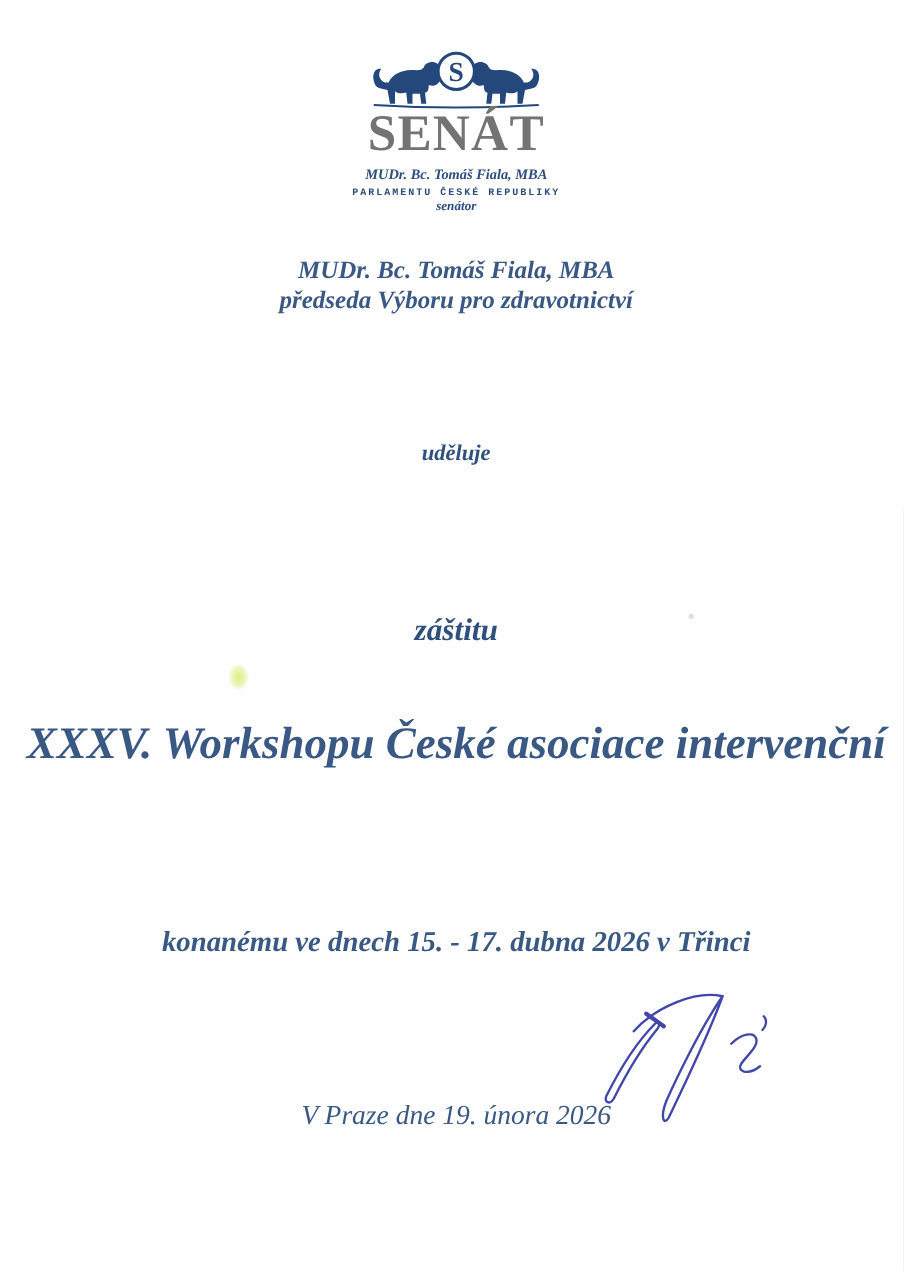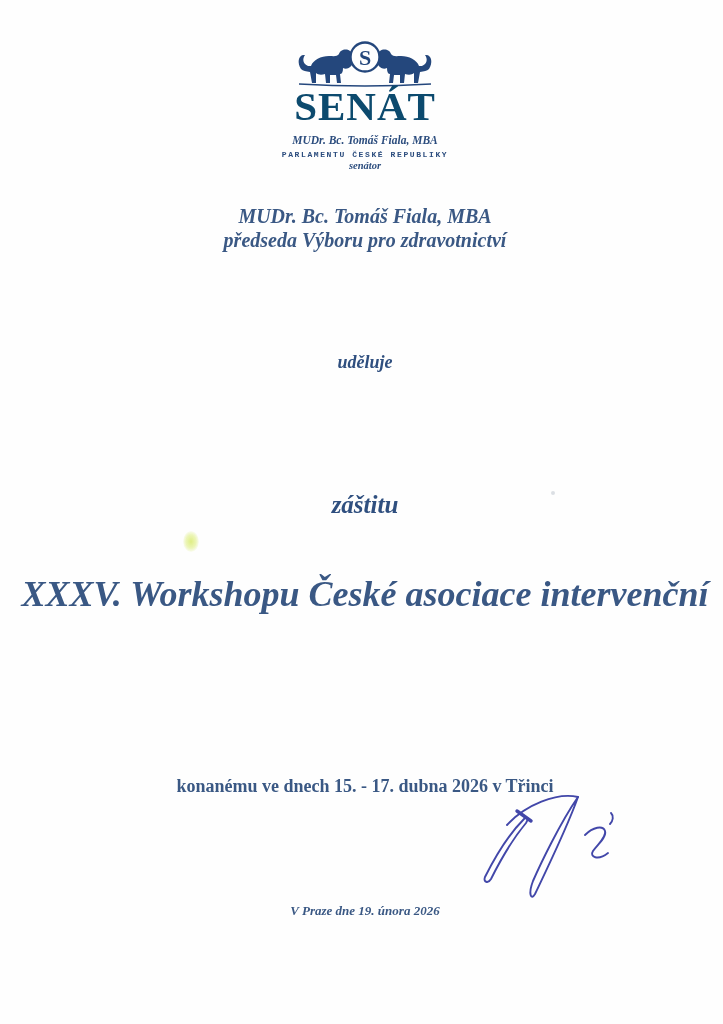--- a/index.html
+++ b/index.html
@@ -11,38 +11,38 @@
     overflow:hidden;
     font-family:"Liberation Serif","DejaVu Serif",serif;
     color:#3a5884;
   }
   .content{position:absolute;left:7px;right:0;top:0;bottom:0;}
   .line{position:absolute;left:0;right:0;text-align:center;white-space:nowrap;}
 
   
   .emblem{position:absolute;left:50%;transform:translateX(-50%);top:38px;}
   .org-name{
-    top:82px;font-size:41px;font-weight:bold;letter-spacing:1px;color:#0c4a6e;
+    top:82px;font-size:41px;font-weight:bold;letter-spacing:1px;color:#737373;
   }
   .org-subtitle{
     top:126px;font-size:8px;font-weight:bold;letter-spacing:1.6px;color:#2c4d7e;
     font-family:Liberation Mono, monospace;
     margin-top:24px;
   }
   .lh-name{top:134px;font-size:11.5px;font-weight:bold;font-style:italic;color:#2c4d7e;}
   .lh-title{top:160px;font-size:10.5px;font-weight:bold;font-style:italic;color:#2c4d7e;}
 
   
   .author-name{top:205px;font-size:20px;font-weight:bold;font-style:italic;}
   .author-role{top:229px;font-size:20px;font-weight:bold;font-style:italic;}
   .grants{top:352px;font-size:18px;font-weight:bold;font-style:italic;color:#2f4f7f;}
   .patronage{top:443px;font-size:25px;font-weight:bold;font-style:italic;color:#2f4f7f;margin-top:48px;}
   .event-title{top:578px;font-size:36px;font-weight:bold;font-style:italic;line-height:33px;white-space:normal;}
-  .event-dates{top:776px;font-size:18px;font-weight:bold;}
-  .place-date{top:903px;font-size:13px;font-weight:bold;font-style:italic;}
+  .event-dates{top:741px;font-size:23px;font-weight:bold;font-style:italic;}
+  .place-date{top:879px;font-size:22px;font-weight:normal;font-style:italic;}
 
   .signature{position:absolute;left:450px;top:783px;}
 
   .highlight-mark{
     position:absolute;left:176px;top:531px;width:16px;height:21px;
     background:radial-gradient(ellipse at center,#dfee84 0%,rgba(230,242,160,0.75) 45%,rgba(245,250,220,0) 75%);
     filter:blur(0.5px);
     border-radius:50%;
   }
   .speck{

